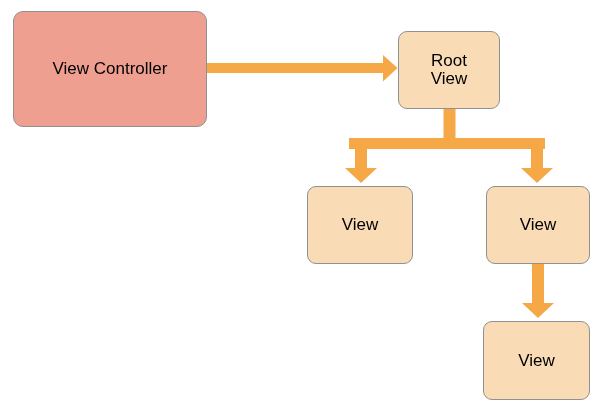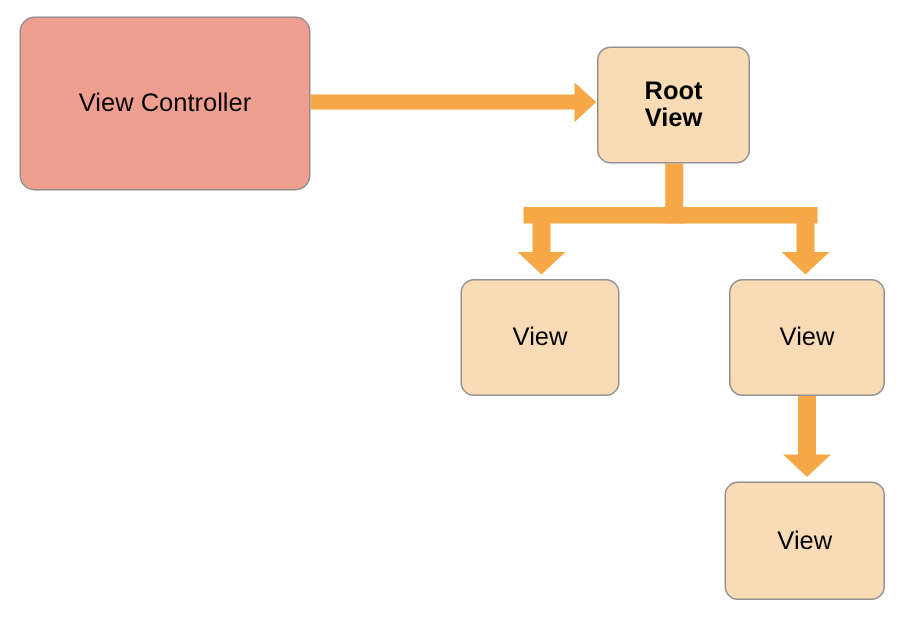--- a/index.html
+++ b/index.html
@@ -44,21 +44,21 @@
   .node-controller {
     left: 13px; top: 11px;
     width: 194px; height: 116px;
     background: var(--controller-fill);
     border-radius: 10px;
   }
   .node-view {
     background: var(--view-fill);
     border-radius: 9px;
   }
-  .node-root-view  { left: 398px; top: 31px;  width: 102px; height: 78px; font-weight: bold; }
+  .node-root-view  { left: 398px; top: 31px;  width: 102px; height: 78px; }
   .node-view-left  { left: 307px; top: 186px; width: 106px; height: 78px; }
   .node-view-right { left: 486px; top: 186px; width: 104px; height: 78px; }
   .node-view-bottom{ left: 483px; top: 321px; width: 107px; height: 79px; }
 </style>
 </head>
 <body>
 
 <div class="canvas">
 
   <svg class="edges-layer" viewBox="0 0 604 413" xmlns="http://www.w3.org/2000/svg" aria-hidden="true">

